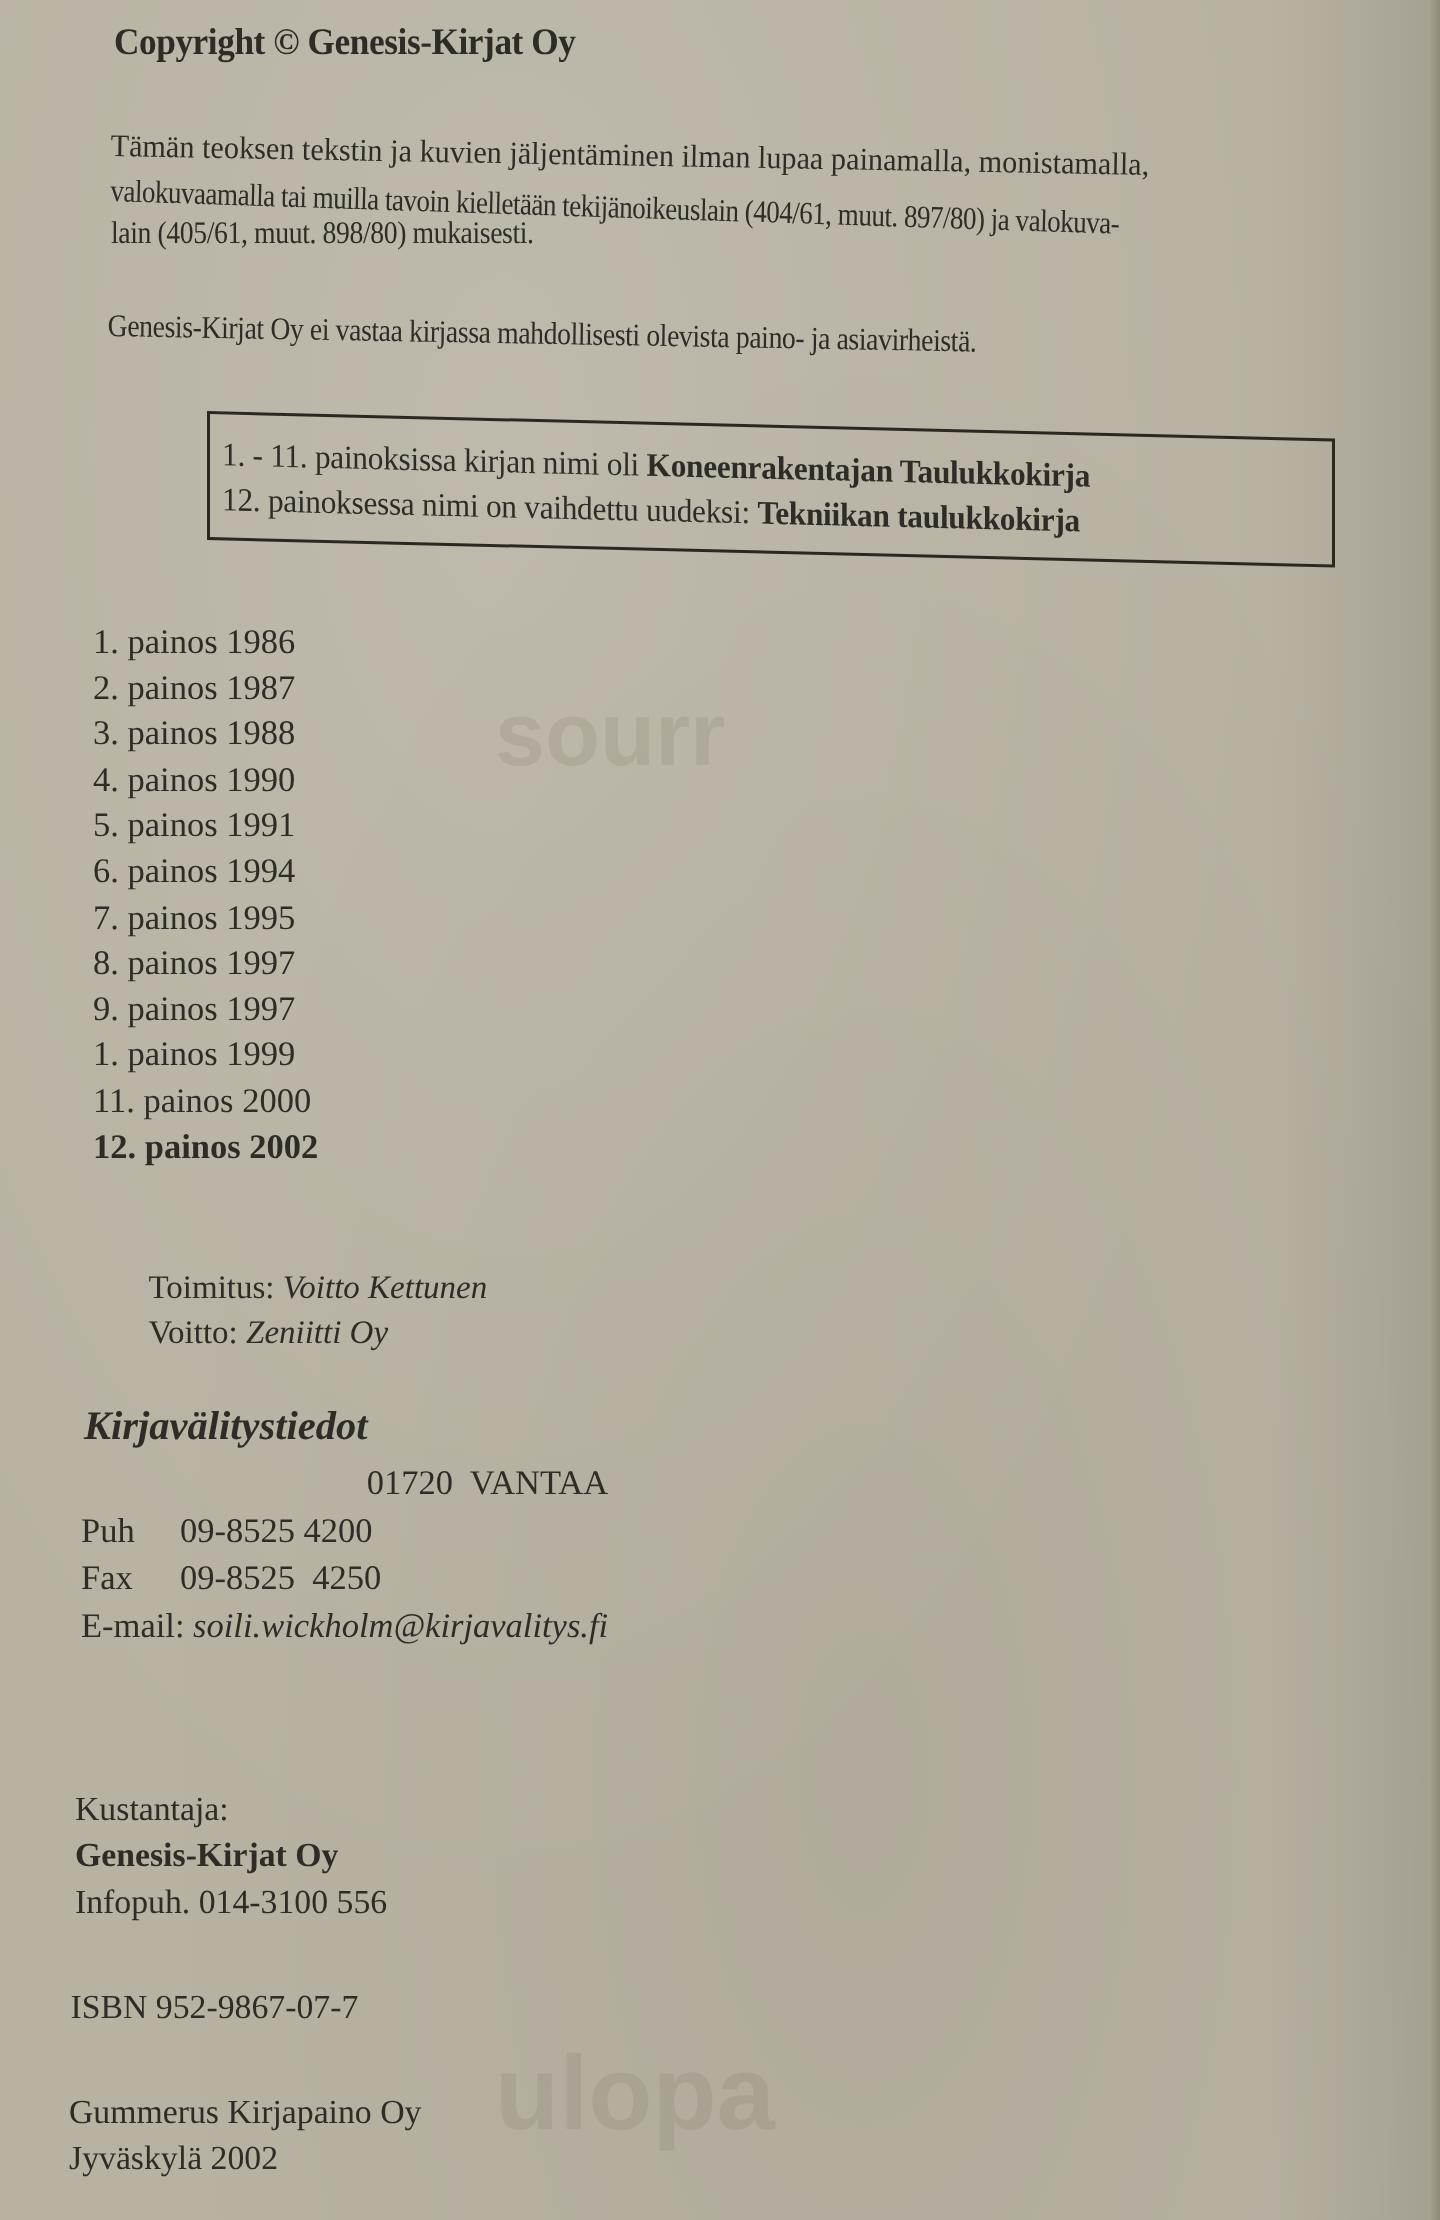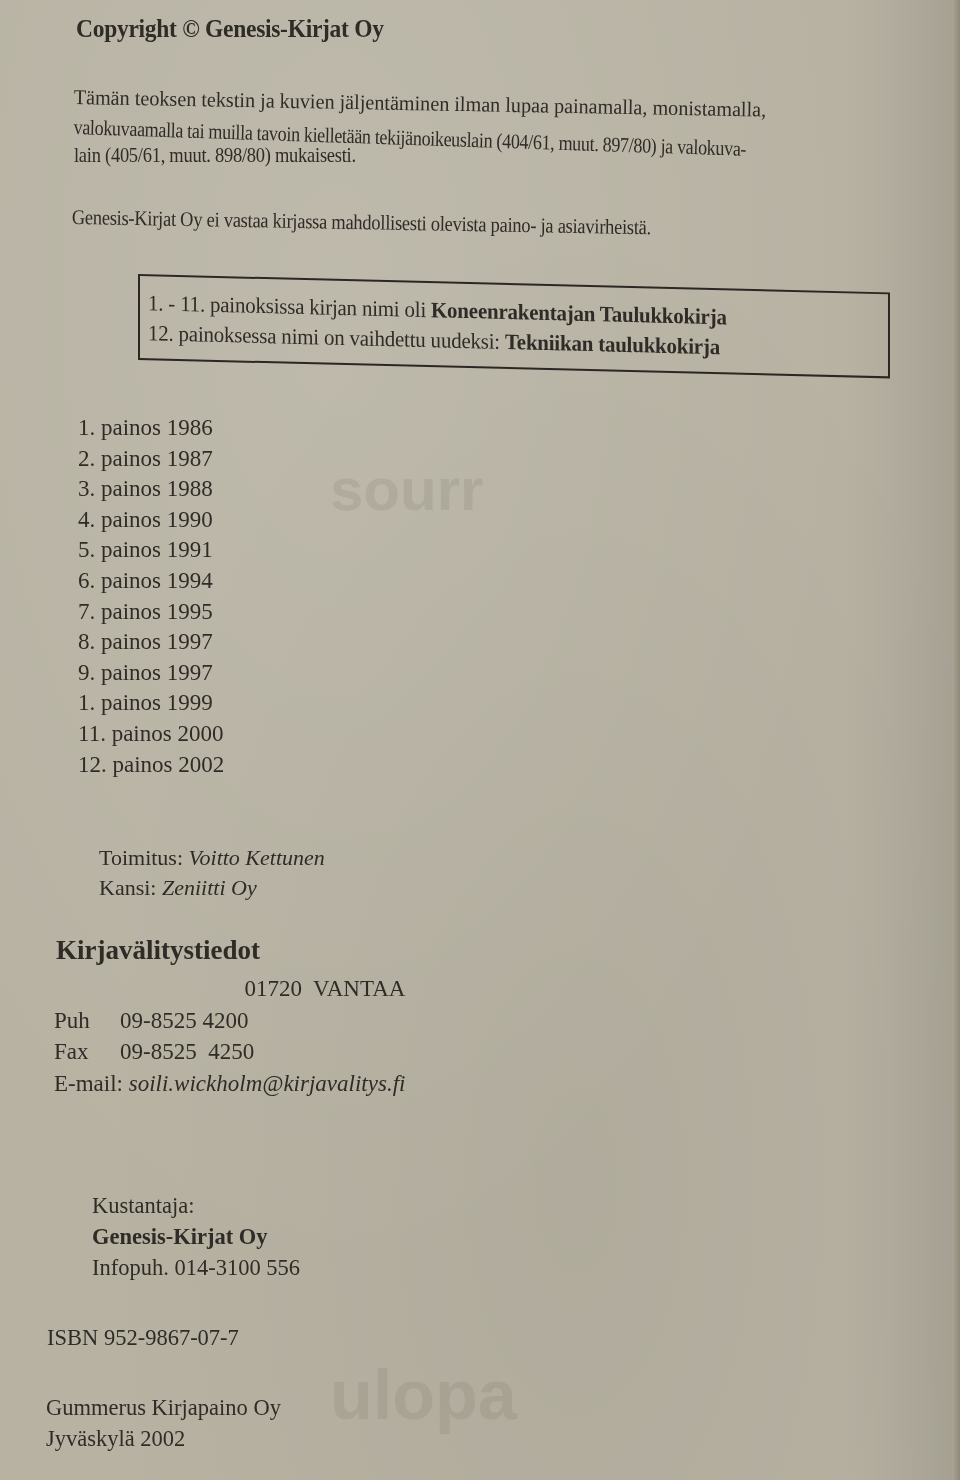--- a/index.html
+++ b/index.html
@@ -88,59 +88,59 @@
       top: 413px;
       list-style: none;
       margin: 0;
       padding: 0;
     }
     .edition {
       font-size: 23px;
       line-height: 30.6px;
       height: 30.6px;
       white-space: nowrap;
-      margin-left: 16px;
-    }
-    .edition.current { font-weight: normal; text-align: center; }
+    }
+    .edition.current { font-weight: bold; text-align: center; }
 
     .credits {
       position: absolute;
       left: 59px;
       top: 843px;
       font-size: 22px;
       line-height: 30px;
       margin-left: 40px;
     }
     .credits .val { font-style: italic; }
 
     .distrib-title {
       left: 56px;
       top: 935px;
       font-size: 27px;
       font-weight: bold;
+      font-style: italic;
     }
     .distrib {
       position: absolute;
       left: 54px;
       top: 973px;
       font-size: 23px;
       line-height: 31.5px;
     }
     .distrib .row { white-space: nowrap; height: 31.5px; }
     .distrib .lbl { display: inline-block; width: 66px; }
     .distrib .email { font-style: italic; }
 
     .publisher {
       position: absolute;
       left: 50px;
       top: 1190px;
       font-size: 22.5px;
       line-height: 31px;
     }
-    .publisher .row { white-space: nowrap; height: 31px; margin-left: 42px; }
+    .publisher .row { white-space: nowrap; height: 31px; }
     .publisher .name { font-weight: bold; }
 
     .isbn {
       left: 47px;
       top: 1325px;
       font-size: 22.5px;
     }
     .printer {
       position: absolute;
       left: 46px;
@@ -200,21 +200,21 @@
   <li class="edition">11. painos 2000</li>
   <li class="edition current">12. painos 2002</li>
 </ul>
 
 <div class="credits">
   <div>
     <span>Toimitus:</span>
     <span class="val">Voitto Kettunen</span>
   </div>
   <div>
-    <span>Kansi:</span>
+    <span>Voitto:</span>
     <span class="val">Zeniitti Oy</span>
   </div>
 </div>
 
 <div class="abs distrib-title">Kirjavälitystiedot</div>
 
 <div class="distrib">
   <div class="row" style="white-space: pre; text-align: right;">01720  VANTAA</div>
   <div class="row">
     <span class="lbl">Puh</span><span>09-8525 4200</span>

